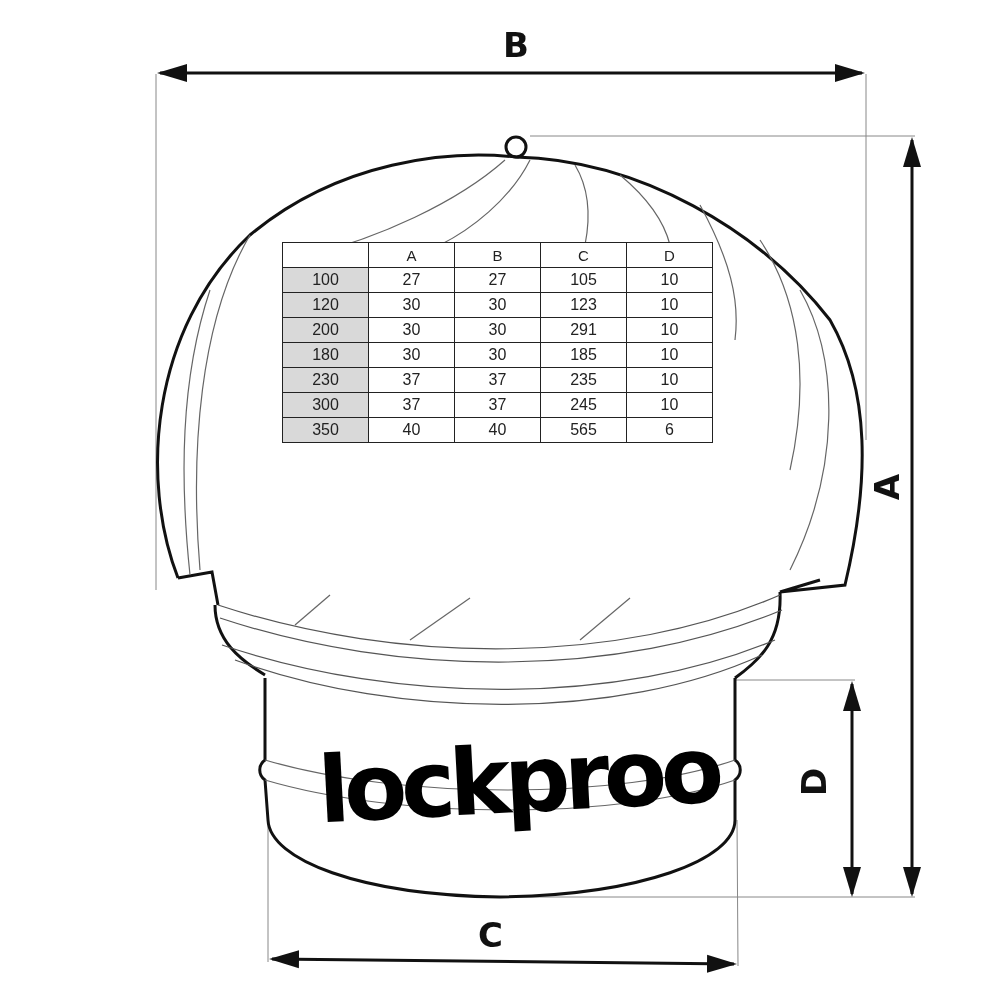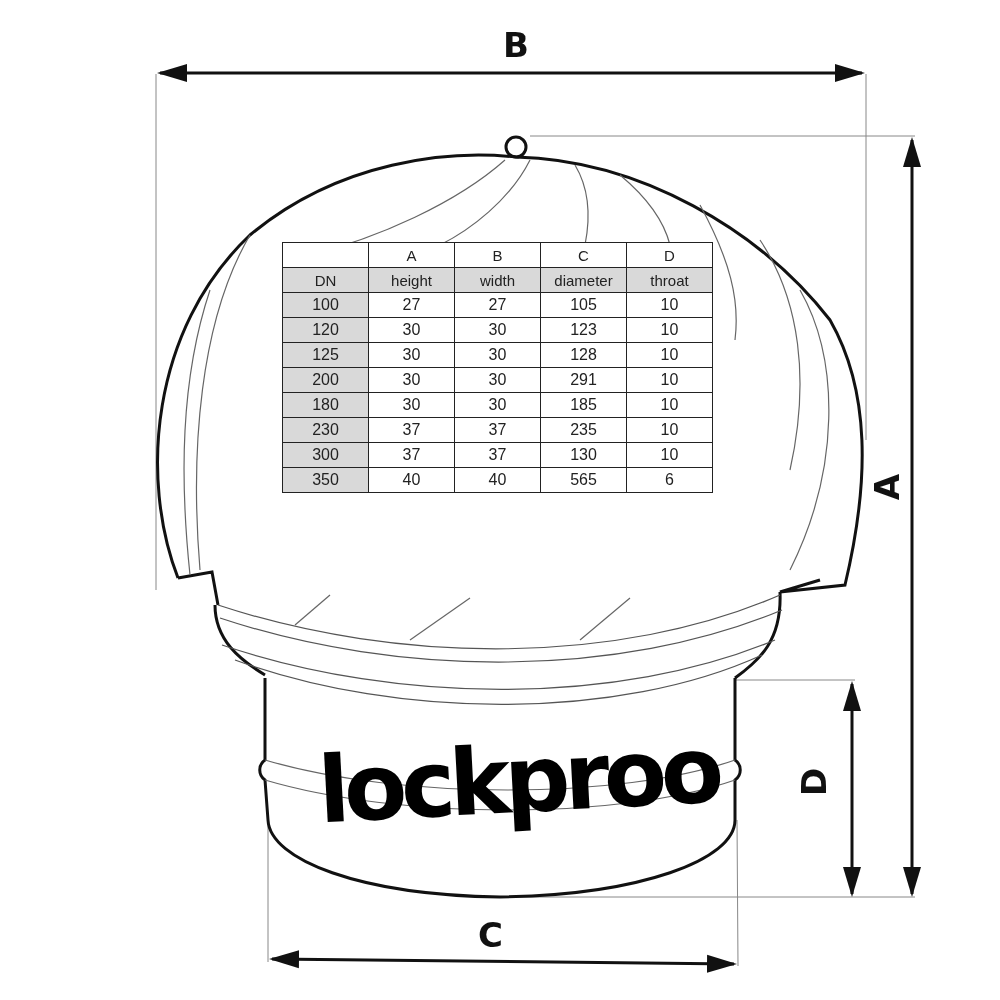--- a/index.html
+++ b/index.html
@@ -92,46 +92,32 @@
 
 <table class="spec-table">
   <tbody>
       <tr class="head">
     <td></td>
     <td>A</td>
     <td>B</td>
     <td>C</td>
     <td>D</td>
   </tr>
-  <tr class="sub">
-    <td>DN</td>
-    <td>height</td>
-    <td>width</td>
-    <td>diameter</td>
-    <td>throat</td>
-  </tr>
   <tr>
         <td class="dn">100</td>
         <td>27</td>
         <td>27</td>
         <td>105</td>
         <td>10</td>
       </tr>
   <tr>
         <td class="dn">120</td>
         <td>30</td>
         <td>30</td>
         <td>123</td>
-        <td>10</td>
-      </tr>
-  <tr>
-        <td class="dn">125</td>
-        <td>30</td>
-        <td>30</td>
-        <td>128</td>
         <td>10</td>
       </tr>
   <tr>
         <td class="dn">200</td>
         <td>30</td>
         <td>30</td>
         <td>291</td>
         <td>10</td>
       </tr>
   <tr>
@@ -145,21 +131,21 @@
         <td class="dn">230</td>
         <td>37</td>
         <td>37</td>
         <td>235</td>
         <td>10</td>
       </tr>
   <tr>
         <td class="dn">300</td>
         <td>37</td>
         <td>37</td>
-        <td>130</td>
+        <td>245</td>
         <td>10</td>
       </tr>
   <tr>
         <td class="dn">350</td>
         <td>40</td>
         <td>40</td>
         <td>565</td>
         <td>6</td>
       </tr>
 </tbody>

